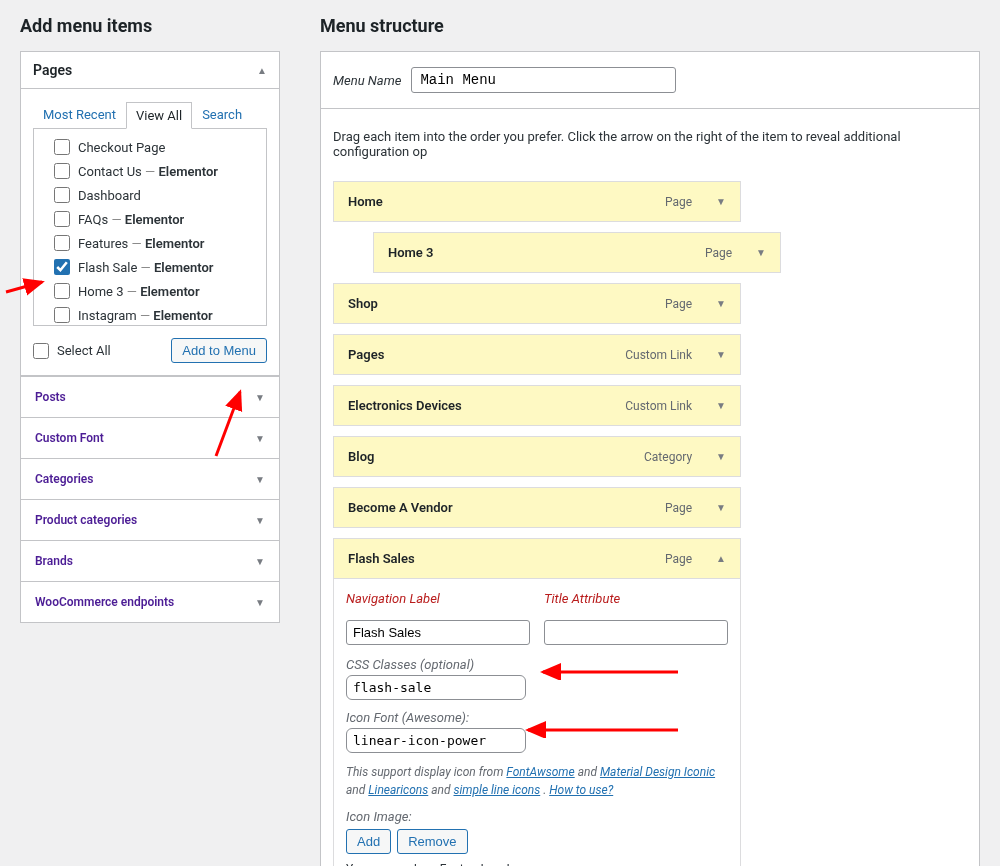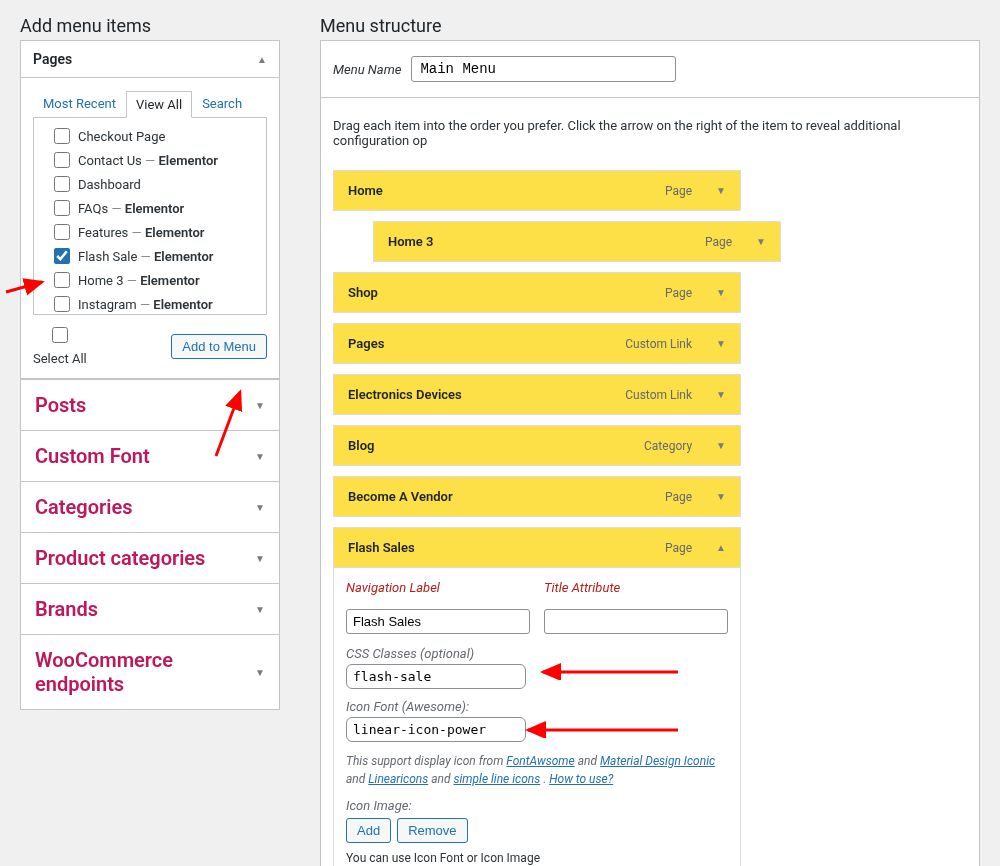--- a/index.html
+++ b/index.html
@@ -1,50 +1,50 @@
 <!DOCTYPE html>
 <html><head>
 <meta charset="utf-8">
 <style>
 * { box-sizing: border-box; margin: 0; padding: 0; }
 body { font-family: -apple-system, BlinkMacSystemFont, "Segoe UI", Roboto, sans-serif; font-size: 13px; color: #2c3338; background: #f0f0f1; width: 1000px; height: 866px; overflow: hidden; }
 .container { display: flex; padding: 0; }
 .left-col { width: 300px; padding: 5px 20px 0 20px; }
 .right-col { flex: 1; padding: 5px 0 0 20px; }
-.section-title { font-size: 18px; font-weight: 400; color: #1d2327; margin-bottom: 4px; margin-top: 10px; }
+.section-title { font-size: 18px; font-weight: 700; color: #1d2327; margin-bottom: 15px; margin-top: 10px; }
 .metabox { background: #fff; border: 1px solid #c3c4c7; margin-bottom: 0; }
 .metabox-header { display: flex; justify-content: space-between; align-items: center; padding: 10px 12px; border-bottom: 1px solid #c3c4c7; cursor: pointer; }
 .metabox-header h3 { font-size: 14px; font-weight: 600; color: #1d2327; }
 .metabox-toggle { color: #787c82; font-size: 10px; cursor: pointer; }
 .metabox-body { padding: 0; }
 .tabs { display: flex; padding: 12px 12px 0 12px; }
 .tab { padding: 5px 9px; color: #2271b1; font-size: 13px; border: 1px solid transparent; cursor: pointer; }
 .tab.active { border: 1px solid #c3c4c7; border-bottom-color: #fff; color: #1d2327; position: relative; bottom: -1px; background: #fff; }
 .page-list-wrap { margin: 0 12px; border: 1px solid #c3c4c7; height: 198px; overflow-y: scroll; padding: 6px 10px; }
 .page-item { display: flex; align-items: center; padding: 4px 10px; font-size: 13px; color: #2c3338; cursor: pointer; }
 .page-item input[type=checkbox] { width: 16px; height: 16px; margin-right: 8px; border: 1px solid #8c8f94; border-radius: 3px; cursor: pointer; }
 .page-item input[type=checkbox]:checked { accent-color: #2271b1; }
 .page-item .dash { color: #888; }
 .suffix { color: #2c3338; font-weight: 600; }
 .list-footer { display: flex; justify-content: space-between; align-items: center; padding: 12px; border-top: none; }
-.select-all { display: flex; align-items: center; gap: 8px; font-size: 13px; color: #2c3338; flex-direction: column; }
+.select-all { display: flex; align-items: center; gap: 8px; font-size: 13px; color: #2c3338; }
 .select-all input { width: 16px; height: 16px; border: 1px solid #8c8f94; border-radius: 3px; }
 .btn { padding: 4px 10px; background: #f6f7f7; border: 1px solid #2271b1; border-radius: 3px; color: #2271b1; font-size: 13px; cursor: pointer; }
 .accordion-item { background: #fff; border: 1px solid #c3c4c7; border-top: none; }
 .accordion-item:first-of-type { border-top: 1px solid #c3c4c7; }
 .accordion-header { display: flex; justify-content: space-between; align-items: center; padding: 13px 14px; cursor: pointer; }
-.accordion-header h3 { font-size: 20px; font-weight: 600; color: #be185d; }
+.accordion-header h3 { font-size: 12px; font-weight: 600; color: #4c1d95; }
 .menu-settings { background: #fff; border: 1px solid #c3c4c7; padding: 0; width: 660px; }
 .menu-name-row { display: flex; align-items: center; padding: 15px 12px; border-bottom: 1px solid #c3c4c7; }
 .menu-name-row label { font-style: italic; font-size: 13px; color: #2c3338; margin-right: 10px; }
 .menu-name-row input { width: 265px; padding: 4px 8px; border: 1px solid #8c8f94; border-radius: 3px; font-size: 14px; font-family: Liberation Mono, monospace; }
 .instructions { font-size: 13px; color: #2c3338; padding: 20px 12px 12px 12px; }
 .menu-tree { padding: 10px 12px 20px 12px; }
 .menu-item { margin-bottom: 10px; position: relative; }
-.menu-item-bar { width: 408px; background: #fde047; border: 1px solid #dcdcde; display: flex; justify-content: space-between; align-items: center; padding: 12px 14px; cursor: move; position: relative; }
+.menu-item-bar { width: 408px; background: #fef9c3; border: 1px solid #dcdcde; display: flex; justify-content: space-between; align-items: center; padding: 12px 14px; cursor: move; position: relative; }
 .menu-item.depth-1 .menu-item-bar { margin-left: 40px; }
 .menu-item-title { font-size: 13px; font-weight: 600; color: #1d2327; }
 .menu-item-meta { display: flex; align-items: center; gap: 24px; font-size: 12px; color: #646970; }
 .menu-item-type { font-size: 12px; color: #646970; }
 .menu-item-arrow { font-size: 10px; color: #787c82; cursor: pointer; }
 .menu-item-settings { width: 408px; border: 1px solid #dcdcde; border-top: none; padding: 12px; background: #fff; }
 .field-row { display: flex; gap: 14px; margin-bottom: 12px; }
 .field-col { flex: 1; }
 .field-col label { display: block; font-size: 13px; font-style: italic; color: #b91c1c; margin-bottom: 14px; }
 .field-col input { width: 100%; padding: 4px 6px; border: 1px solid #8c8f94; border-radius: 3px; font-size: 13px; }

